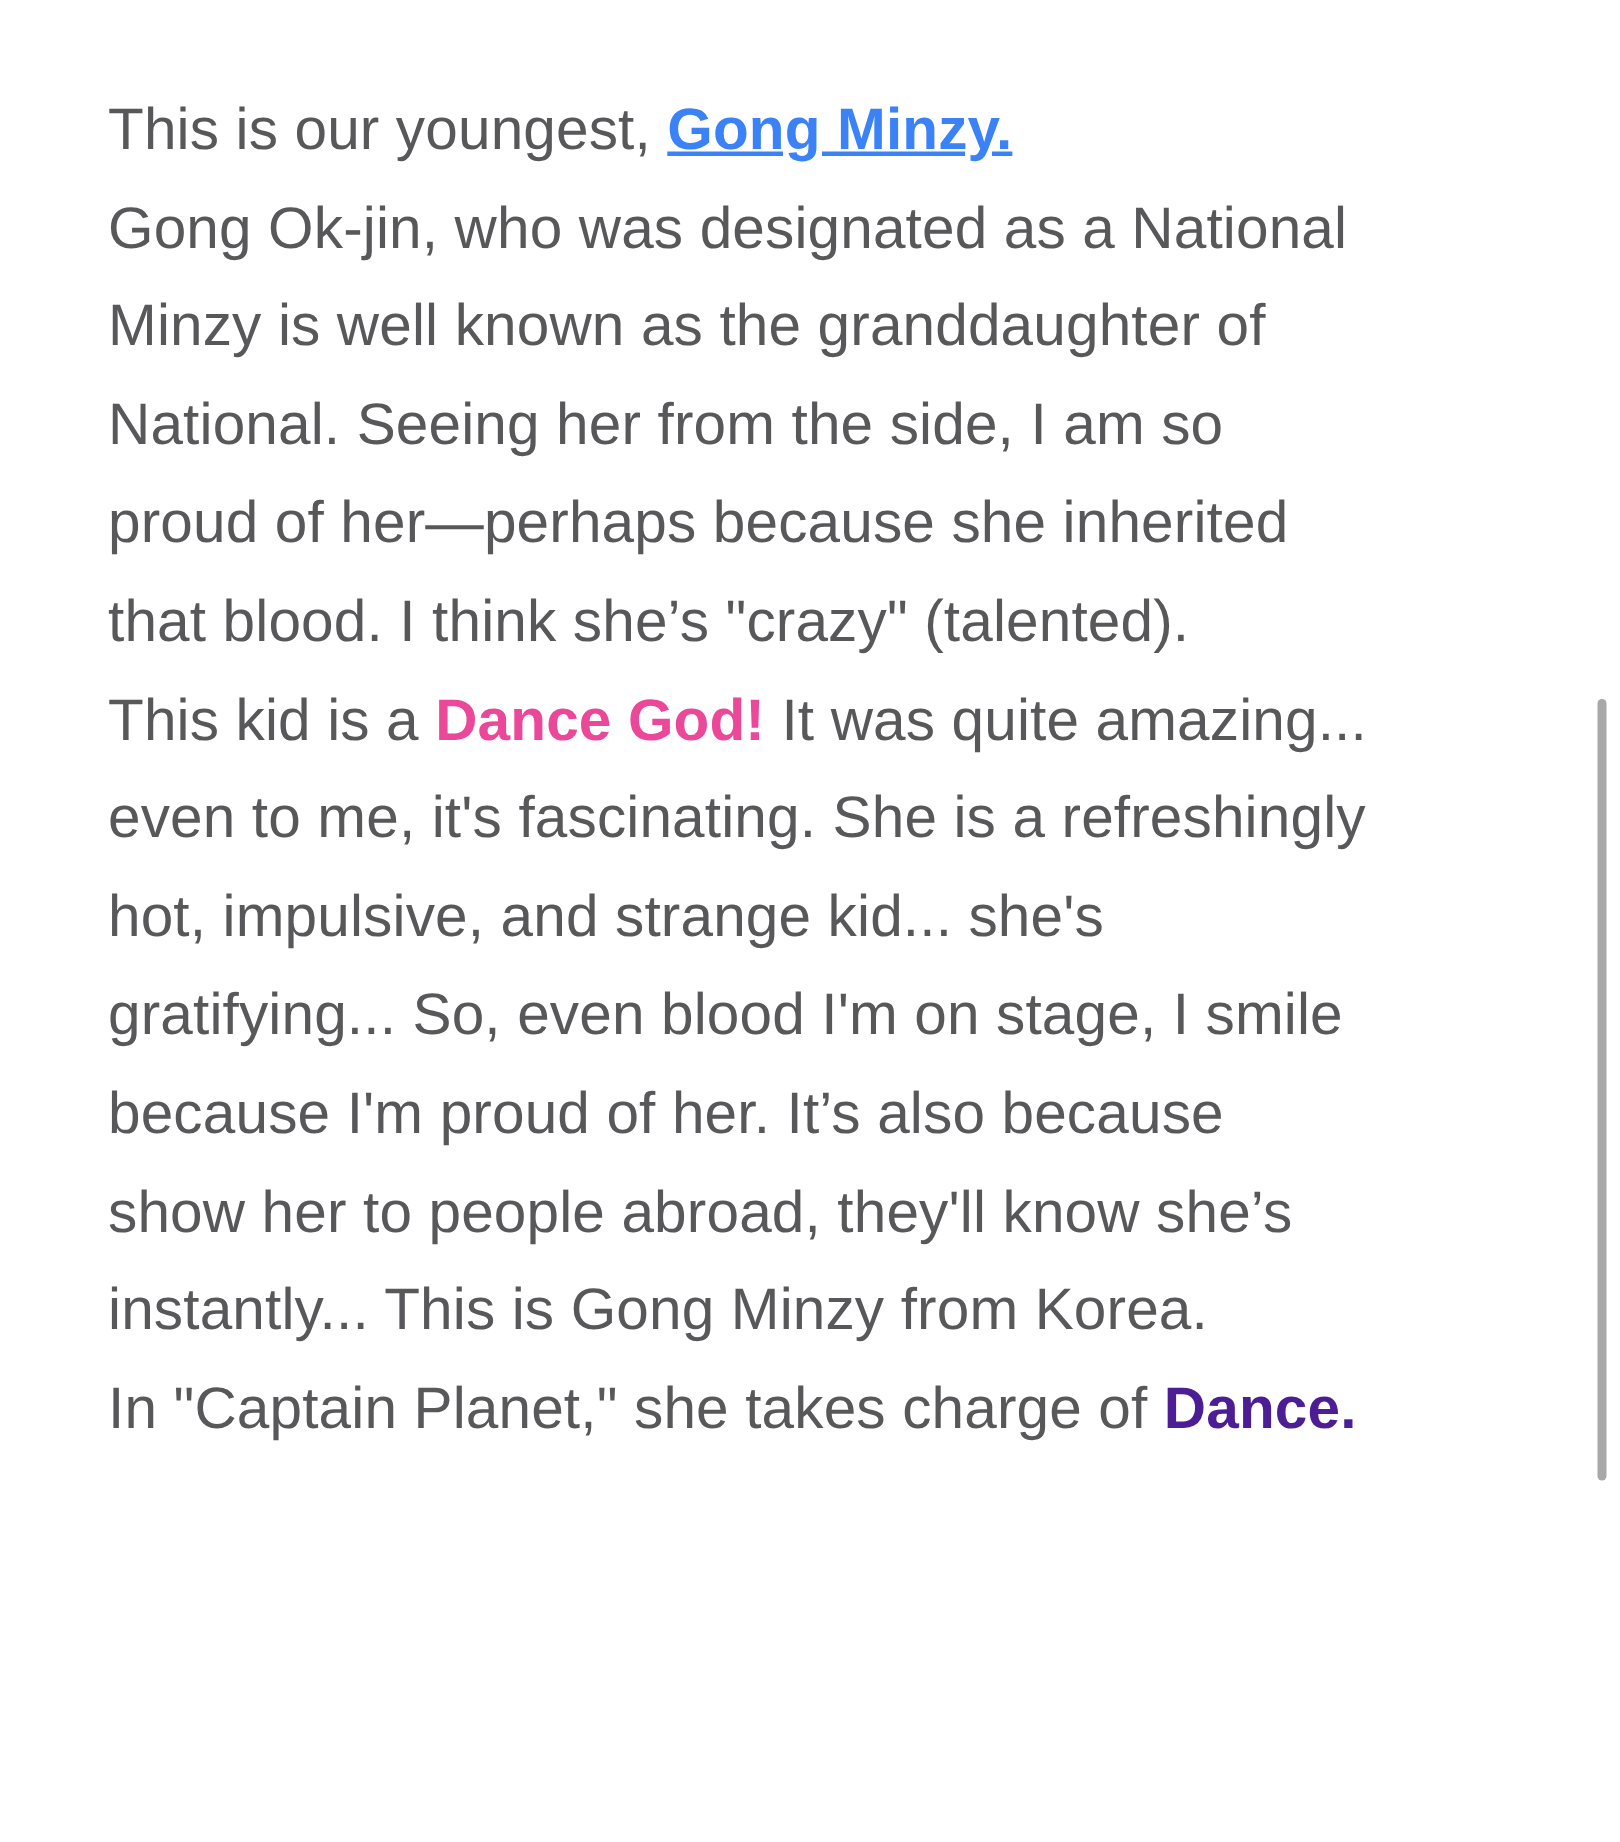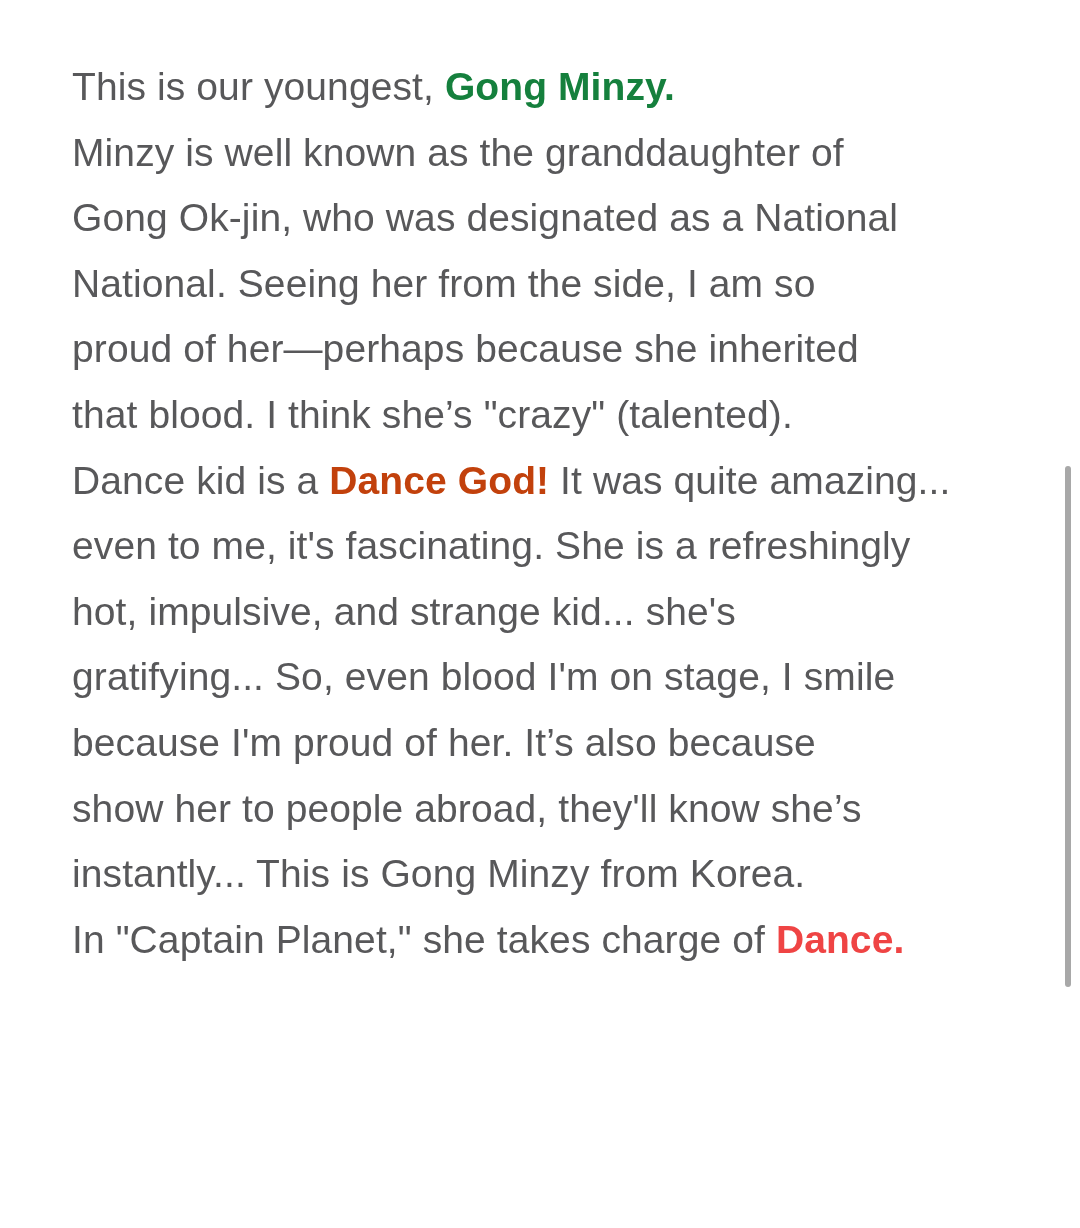--- a/index.html
+++ b/index.html
@@ -32,29 +32,29 @@
   }
   .scrollbar-thumb {
     position: absolute;
     border-radius: 3px;
   }
 </style>
 </head>
 <body style="background: rgb(255, 255, 255);">
 
 <div class="text-block" id="textBlock" style="color: rgb(88, 88, 90);">
-    <div class="line"><span>This is our youngest, </span><span class="seg-bold" style="color: #15803d;">Gong Minzy.</span></div>
+    <div class="line"><span>This is our youngest, </span><span class="seg-bold" style="color: #3b82f6; text-decoration: underline;">Gong Minzy.</span></div>
+    <div class="line"><span>Gong Ok-jin, who was designated as a National</span></div>
     <div class="line"><span>Minzy is well known as the granddaughter of</span></div>
-    <div class="line"><span>Gong Ok-jin, who was designated as a National</span></div>
     <div class="line"><span>National. Seeing her from the side, I am so</span></div>
     <div class="line"><span>proud of her—perhaps because she inherited</span></div>
     <div class="line"><span>that blood. I think she’s "crazy" (talented).</span></div>
-    <div class="line"><span>Dance kid is a </span><span class="seg-bold" style="color: #c2410c;">Dance God!</span><span> It was quite amazing...</span></div>
+    <div class="line"><span>This kid is a </span><span class="seg-bold" style="color: #ec4899;">Dance God!</span><span> It was quite amazing...</span></div>
     <div class="line"><span>even to me, it's fascinating. She is a refreshingly</span></div>
     <div class="line"><span>hot, impulsive, and strange kid... she's</span></div>
     <div class="line"><span>gratifying... So, even blood I'm on stage, I smile</span></div>
     <div class="line"><span>because I'm proud of her. It’s also because</span></div>
     <div class="line"><span>show her to people abroad, they'll know she’s</span></div>
     <div class="line"><span>instantly... This is Gong Minzy from Korea.</span></div>
-    <div class="line"><span>In "Captain Planet," she takes charge of </span><span class="seg-bold" style="color: #ef4444;">Dance.</span></div>
+    <div class="line"><span>In "Captain Planet," she takes charge of </span><span class="seg-bold" style="color: #4c1d95;">Dance.</span></div>
   </div>
 
 <div class="scrollbar-thumb" id="scrollThumb" style="left: 1065px; top: 466px; width: 6px; height: 521px; background: rgb(168, 168, 168);"></div>
 
 </body></html>

